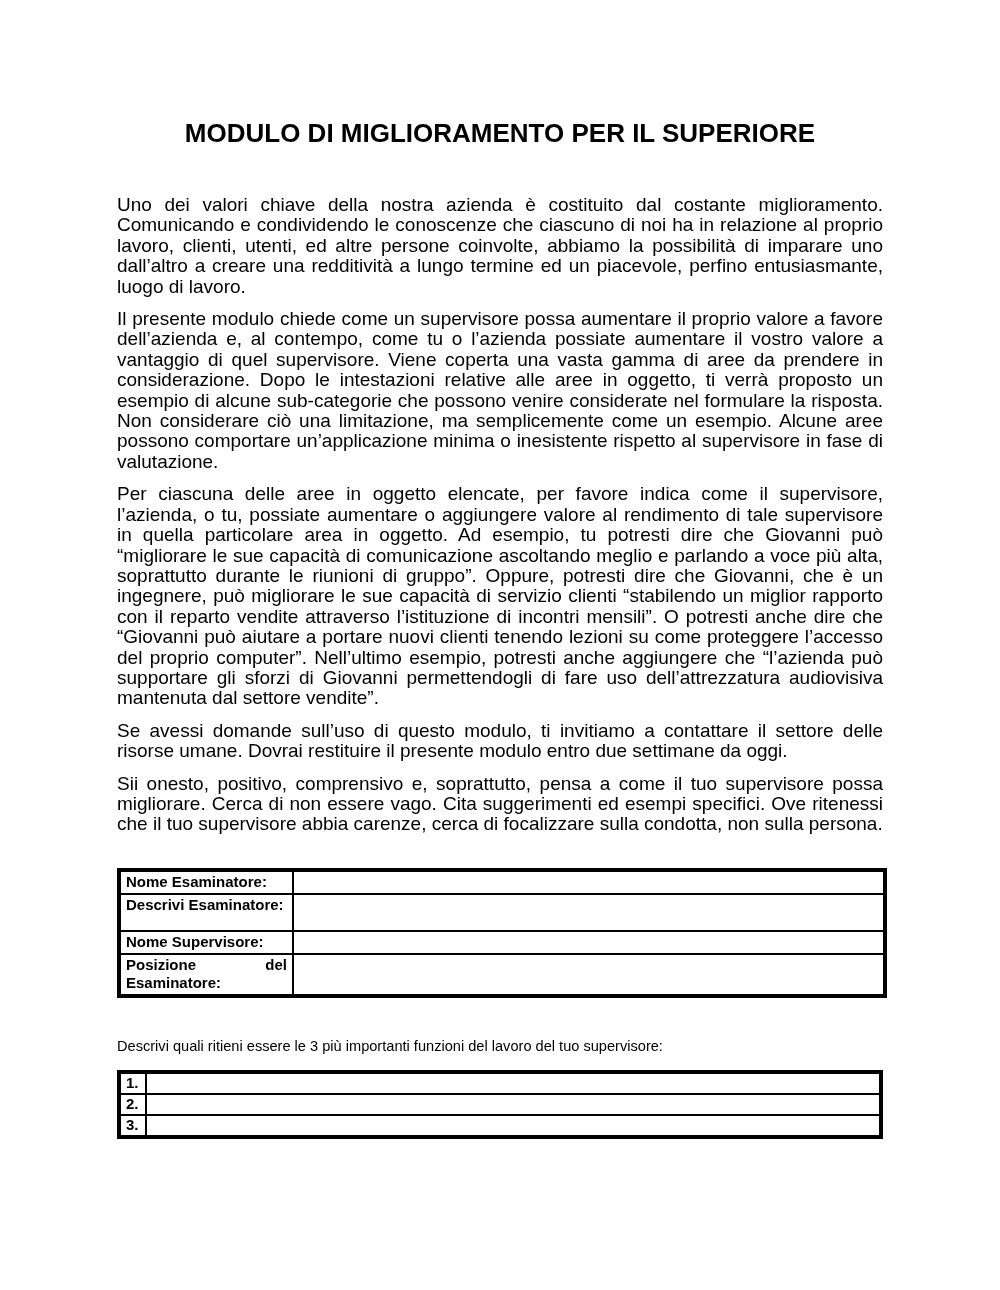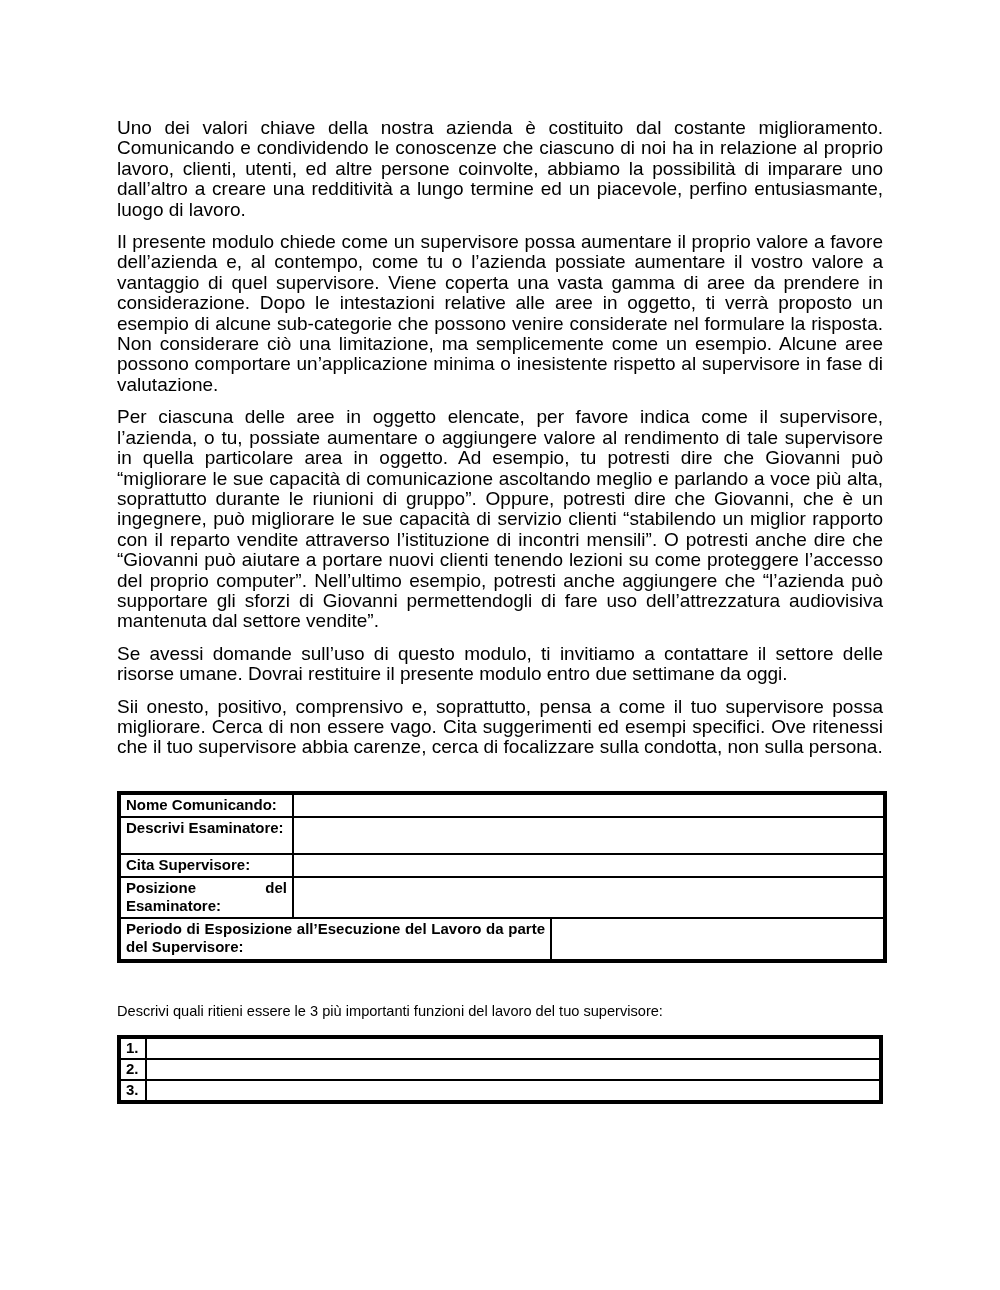--- a/index.html
+++ b/index.html
@@ -84,53 +84,50 @@
     font-size: 15px;
     line-height: 18px;
   }
   table.numbered-table tr { height: 21px; }
 </style>
 </head>
 <body>
 
 <div class="page">
 
+  <h1 class="doc-title">MODULO DI MIGLIORAMENTO PER IL SUPERIORE</h1>
 
   <p class="body-par">Uno dei valori chiave della nostra azienda è costituito dal costante miglioramento. Comunicando e condividendo le conoscenze che ciascuno di noi ha in relazione al proprio lavoro, clienti, utenti, ed altre persone coinvolte, abbiamo la possibilità di imparare uno dall’altro a creare una redditività a lungo termine ed un piacevole, perfino entusiasmante, luogo di lavoro.</p>
   <p class="body-par">Il presente modulo chiede come un supervisore possa aumentare il proprio valore a favore dell’azienda e, al contempo, come tu o l’azienda possiate aumentare il vostro valore a vantaggio di quel supervisore. Viene coperta una vasta gamma di aree da prendere in considerazione. Dopo le intestazioni relative alle aree in oggetto, ti verrà proposto un esempio di alcune sub-categorie che possono venire considerate nel formulare la risposta. Non considerare ciò una limitazione, ma semplicemente come un esempio.  Alcune aree possono comportare un’applicazione minima o inesistente rispetto al supervisore in fase di valutazione.</p>
   <p class="body-par">Per ciascuna delle aree in oggetto elencate, per favore indica come il supervisore, l’azienda, o tu, possiate aumentare o aggiungere valore al rendimento di tale supervisore in quella particolare area in oggetto. Ad esempio, tu potresti dire che Giovanni può “migliorare le sue capacità di comunicazione ascoltando meglio e parlando a voce più alta, soprattutto durante le riunioni di gruppo”. Oppure, potresti dire che Giovanni, che è un ingegnere, può migliorare le sue capacità di servizio clienti “stabilendo un miglior rapporto con il reparto vendite attraverso l’istituzione di incontri mensili”. O potresti anche dire che “Giovanni può aiutare a portare nuovi clienti tenendo lezioni su come proteggere l’accesso del proprio computer”. Nell’ultimo esempio, potresti anche aggiungere che “l’azienda può supportare gli sforzi di Giovanni permettendogli di fare uso dell’attrezzatura audiovisiva mantenuta dal settore vendite”.</p>
   <p class="body-par">Se avessi domande sull’uso di questo modulo, ti invitiamo a contattare il settore delle risorse umane. Dovrai restituire il presente modulo entro due settimane da oggi.</p>
   <p class="body-par">Sii onesto, positivo, comprensivo e, soprattutto, pensa a come il tuo supervisore possa migliorare. Cerca di non essere vago. Cita suggerimenti ed esempi specifici.  Ove ritenessi che il tuo supervisore abbia carenze, cerca di focalizzare sulla condotta, non sulla persona.</p>
 
   <table class="info-table">
     <colgroup>
       <col style="width:174px">
       <col style="width:258px">
       <col style="width:334px">
     </colgroup>
     <tbody>
       <tr class="row-single">
-        <td class="cell-label">Nome Comunicando:</td>
+        <td class="cell-label">Nome Esaminatore:</td>
         <td class="cell-value" colspan="2"></td>
       </tr>
       <tr class="row-double">
         <td class="cell-label">Descrivi Esaminatore:</td>
         <td class="cell-value" colspan="2"></td>
       </tr>
       <tr class="row-single">
-        <td class="cell-label">Cita Supervisore:</td>
+        <td class="cell-label">Nome Supervisore:</td>
         <td class="cell-value" colspan="2"></td>
       </tr>
       <tr class="row-double">
         <td class="cell-label">Posizione del Esaminatore:</td>
         <td class="cell-value" colspan="2"></td>
-      </tr>
-      <tr class="row-last">
-        <td class="cell-label" colspan="2">Periodo di Esposizione all’Esecuzione del Lavoro da parte del Supervisore:</td>
-        <td class="cell-value"></td>
       </tr>
     </tbody>
   </table>
 
   <p class="section-heading">Descrivi quali ritieni essere le 3 più importanti funzioni del lavoro del tuo supervisore:</p>
 
   <table class="numbered-table">
     <colgroup>
       <col style="width:27px">
       <col>

